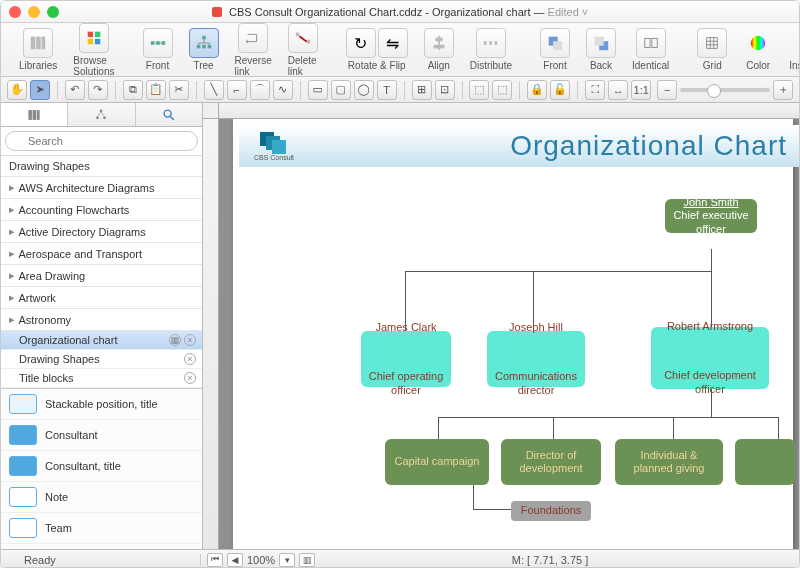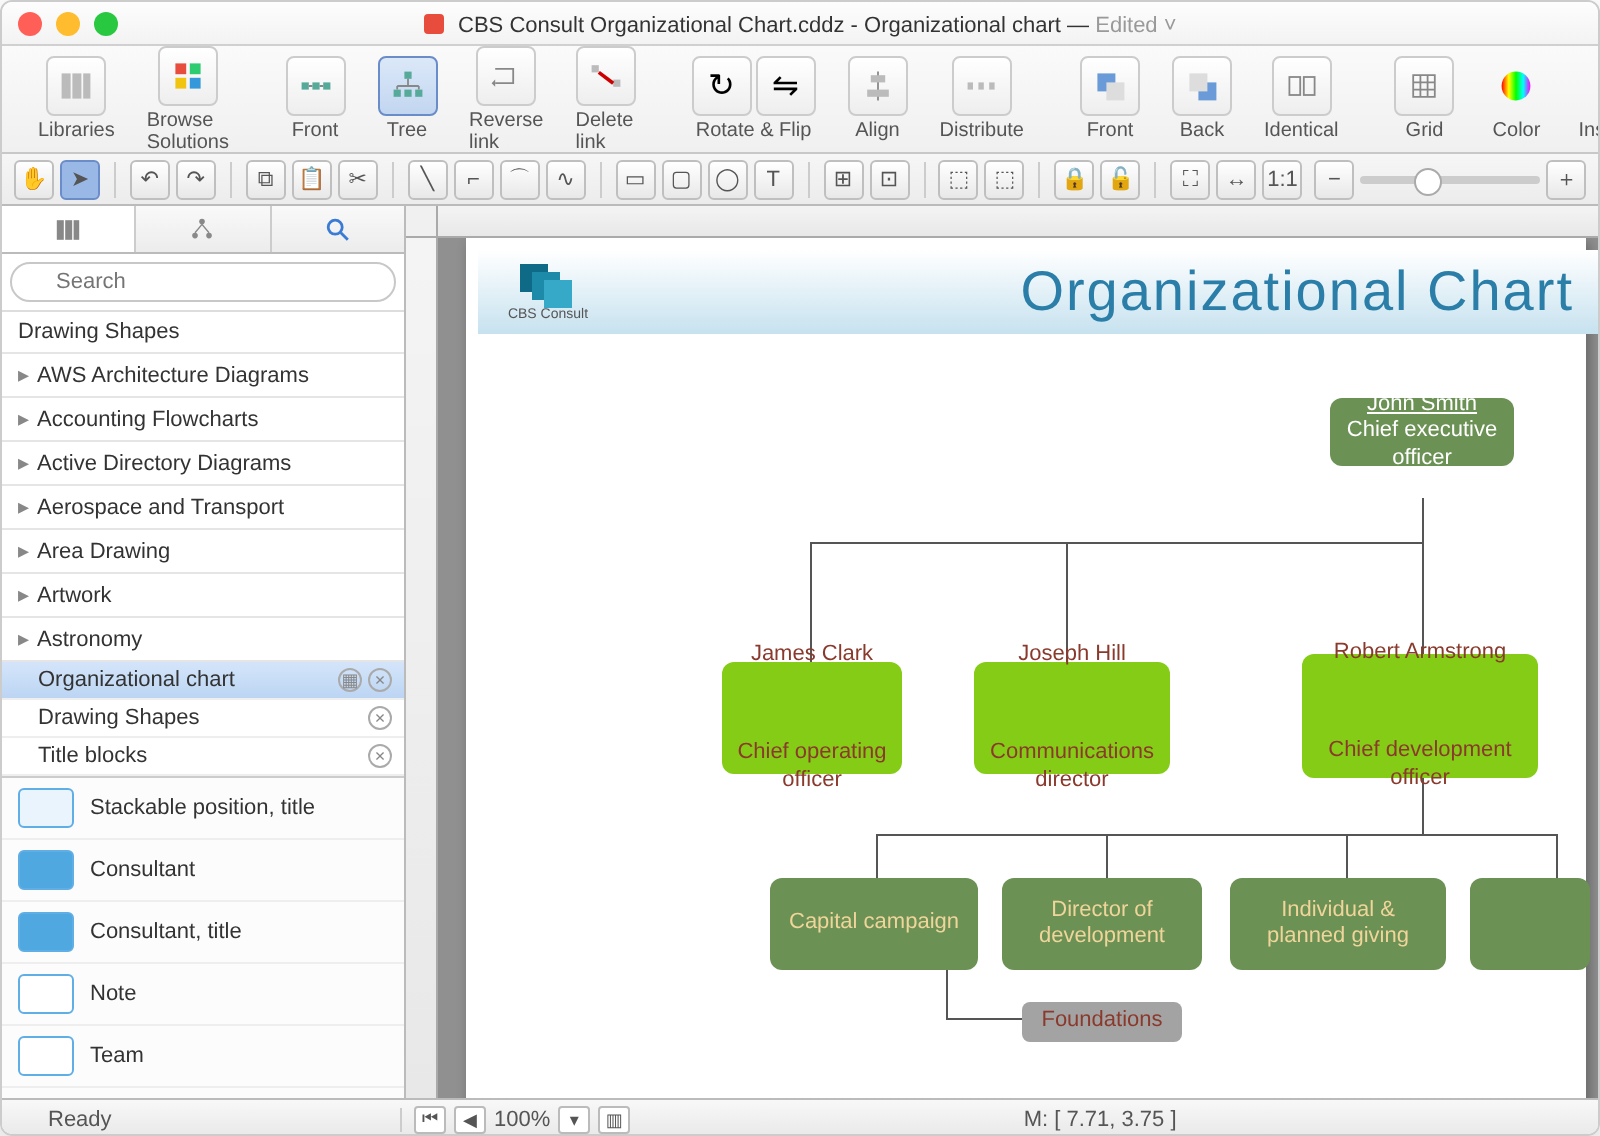--- a/index.html
+++ b/index.html
@@ -52,21 +52,21 @@
 .logoSq { position:relative; width:28px; height:22px; }
 .logoSq span { position:absolute; width:14px; height:14px; }
 .logoSq .s1 { background:#0e6a86; left:0; top:0; }
 .logoSq .s2 { background:#1c8aa8; left:6px; top:4px; }
 .logoSq .s3 { background:#35a9c7; left:12px; top:8px; }
 .logoTxt { font-size:7px; color:#555; }
 .chartTitle { flex: 1; text-align: right; font-size: 28px; color: #2a7ea8; font-family: "Trebuchet MS", sans-serif; letter-spacing: 1px; }
 .node { position: absolute; border-radius: 6px; display: flex; align-items: center; justify-content: center; flex-direction: column; text-align: center; padding: 4px 6px; font-family: "Trebuchet MS", sans-serif; font-size: 12px; line-height: 1.2; }
 .node.green { background: #6b9155; color: #fff; }
 .node.green .name { text-decoration: underline; }
-.node.blue { background: #84cc16; color: #8a3a2c; gap: 36px; }
+.node.blue { background: #5eead4; color: #8a3a2c; gap: 36px; }
 .node.yellow { background: #a3a3a3; color: #8a3a2c; border-radius: 4px; font-size: 11px; }
 .conn { position: absolute; background: #555; }
 .statusbar { height: 20px; background: linear-gradient(#f8f8f8,#e8e8e8); border-top: 1px solid #bbb; display: flex; align-items: center; font-size: 11px; color: #555; }
 .statusbar .left { width: 200px; padding-left: 23px; border-right: 1px solid #ccc; }
 .statusbar .zoombox { display: flex; align-items: center; gap: 4px; padding: 0 6px; }
 .statusbar .zbtn { width: 16px; height: 14px; border: 1px solid #bbb; border-radius: 2px; background: #fff; display:flex; align-items:center; justify-content:center; font-size:9px; }
 .statusbar .center { flex: 1; text-align: center; }
 .scrollbarv { position:absolute; right:0; top:16px; bottom:0; width:15px; background:linear-gradient(90deg,#f0f0f0,#e4e4e4); border-left:1px solid #bbb; }
 .scrollbarv .thumb { position:absolute; top:10px; left:2px; right:2px; height:120px; background:linear-gradient(90deg,#d0d0d0,#b8b8b8); border-radius:6px; }
 </style>

